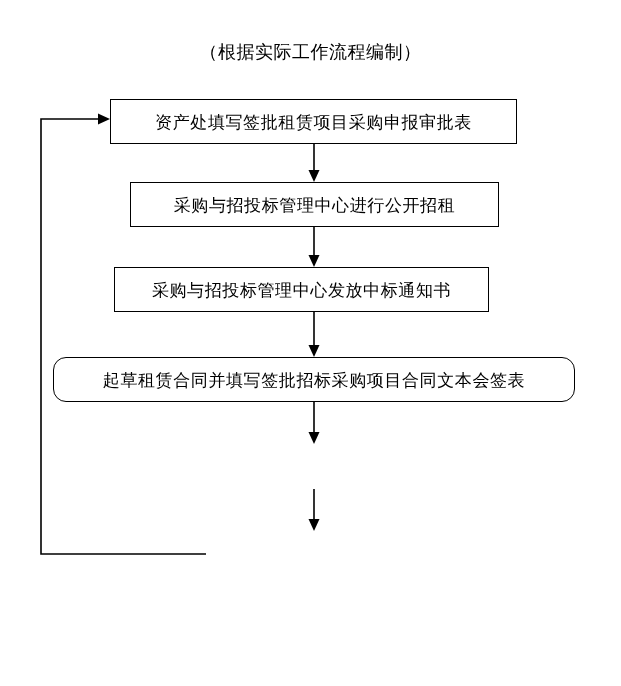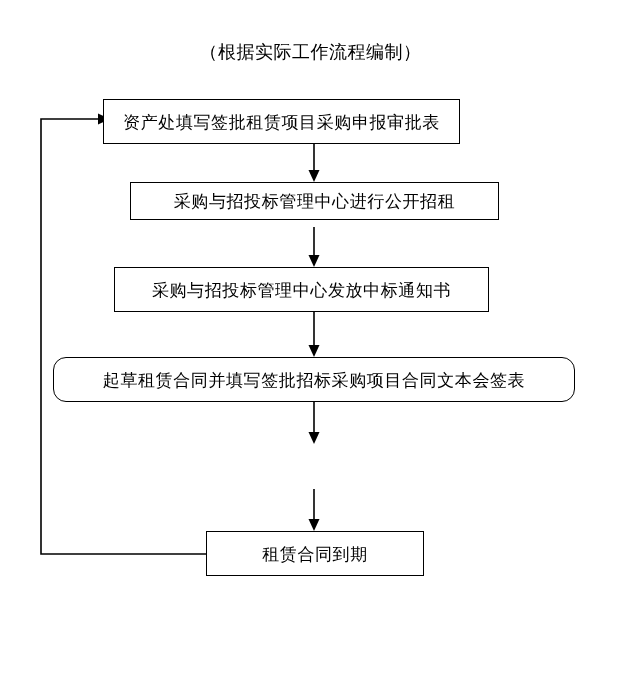--- a/index.html
+++ b/index.html
@@ -96,34 +96,31 @@
       <line class="edge-line" x1="314" y1="489" x2="314" y2="524"></line>
       <polygon class="edge-head" points="314,531 308.5,519 319.5,519"></polygon>
     </g>
 
     <g>
       <path class="edge-line" d="M 206 554 L 41 554 L 41 119 L 103 119"></path>
       <polygon class="edge-head" points="110,119 98,113.5 98,124.5"></polygon>
     </g>
   </svg>
 
-  <div class="node" style="left:103px; top:99px; width:357px; height:45px;">
+  <div class="node" style="left:110px; top:99px; width:407px; height:45px;">
     <span>资产处填写签批租赁项目采购申报审批表</span>
   </div>
 
-  <div class="node" style="left:130px; top:182px; width:369px; height:38px;">
+  <div class="node" style="left:130px; top:182px; width:369px; height:45px;">
     <span>采购与招投标管理中心进行公开招租</span>
   </div>
 
   <div class="node" style="left:114px; top:267px; width:375px; height:45px;">
     <span>采购与招投标管理中心发放中标通知书</span>
   </div>
 
   <div class="node" style="left:53px; top:357px; width:522px; height:45px;border-radius:13px;">
     <span>起草租赁合同并填写签批招标采购项目合同文本会签表</span>
   </div>
 
 
-  <div class="node" style="left:206px; top:531px; width:218px; height:45px;">
-    <span>租赁合同到期</span>
-  </div>
 
 </div>
 
 </body></html>

